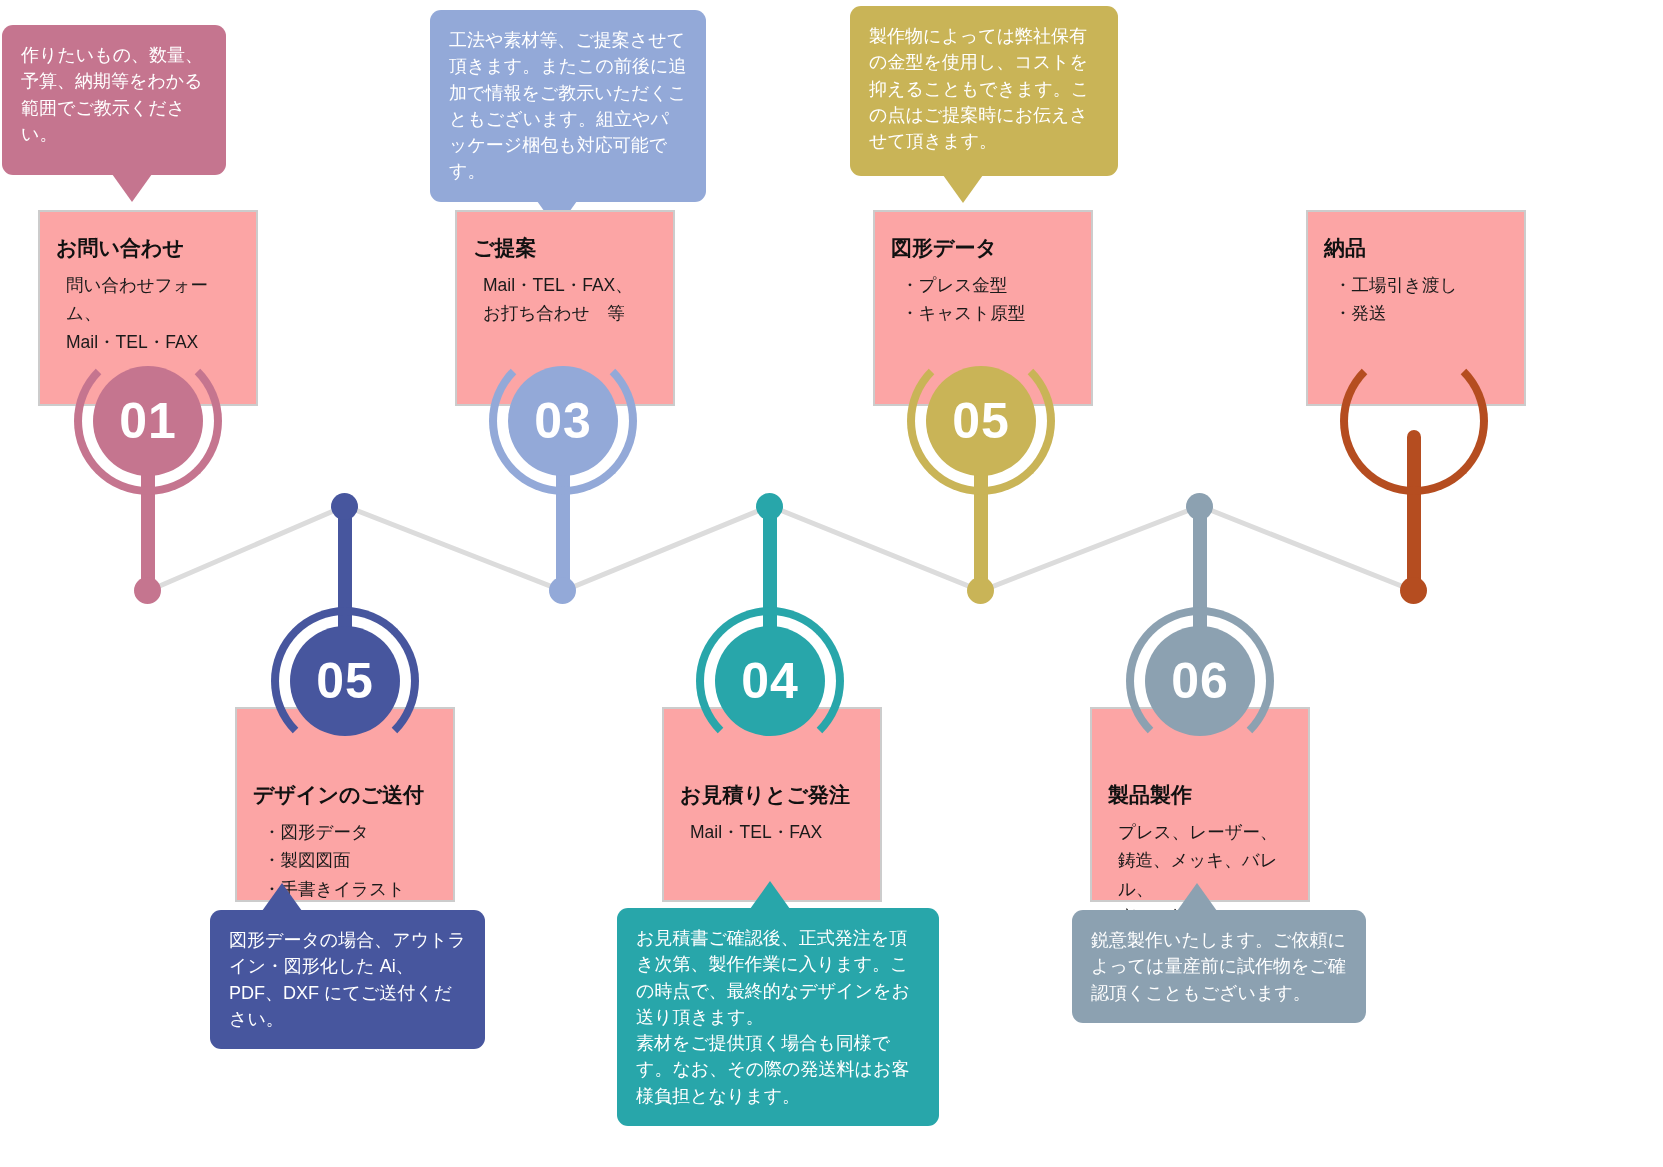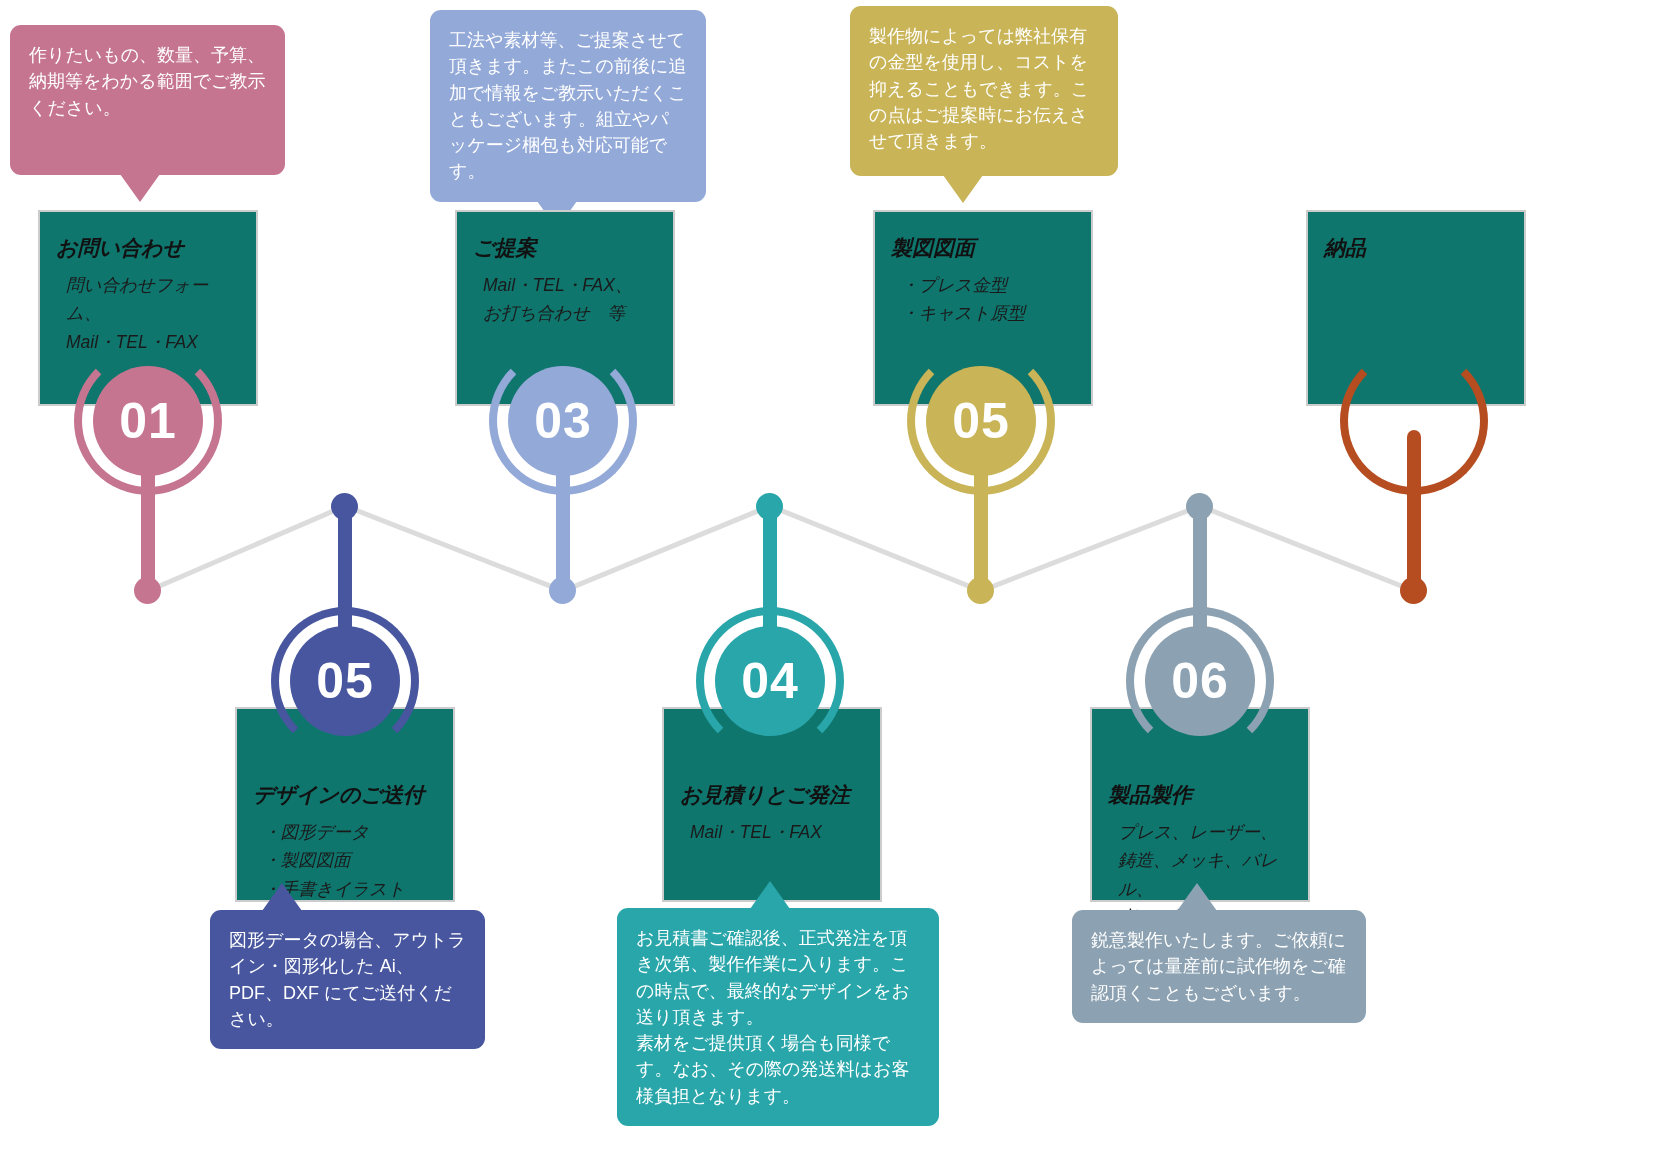--- a/index.html
+++ b/index.html
@@ -19,33 +19,33 @@
 
   
   .bubble { position:absolute; background:var(--c); color:#fff; border-radius:11px;
             padding:17px 19px; font-size:18px; line-height:1.46; }
   .bubble-text { white-space:pre-line; }
   .tail { position:absolute; width:0; height:0;
           border-left:20px solid transparent; border-right:20px solid transparent; }
   .top .tail    { bottom:-27px; border-top:28px solid var(--c); }
   .bottom .tail { top:-27px;    border-bottom:28px solid var(--c); }
 
-  .s1 .bubble{left:10px; top:25px; width:275px; min-height:150px}
+  .s1 .bubble{left:2px; top:25px; width:224px; min-height:150px}
   .s3 .bubble{left:15px; top:10px; width:276px; min-height:168px}
   .s5 .bubble{left:17px; top:6px; width:268px; min-height:170px}
   .s7 .bubble{left:14px; top:15px; width:265px; min-height:160px}
   .s2 .bubble{left:10px; top:415px; width:275px}
   .s4 .bubble{left:-8px; top:413px; width:322px}
   .s6 .bubble{left:17px; top:415px; width:294px}
 
   .s1 .tail{left:110px} .s3 .tail{left:107px} .s5 .tail{left:93px} .s7 .tail{left:106px}
   .s2 .tail{left:52px}  .s4 .tail{left:133px} .s6 .tail{left:105px}
 
   
-  .card { position:absolute; background:#0f766e; border:2px solid #cccccc;font-style:italic; }
+  .card { position:absolute; background:#fca5a5; border:2px solid #cccccc; }
   .top .card    { left:40px; top:210px; width:220px; height:196px; padding:22px 16px 0; }
   .s1 .card     { left:38px; }
   .bottom .card { left:35px; top:212px; width:220px; height:195px; padding:72px 16px 0; }
   .s4 .card     { left:37px; }
   .card-title   { font-size:21px; font-weight:700; color:#111; margin-bottom:9px; }
   .card-details { font-size:17.5px; line-height:1.62; padding-left:10px; white-space:pre-line; color:#1a1a1a; }
 
   
   .circle { position:absolute; width:110px; height:110px; border-radius:50%;
             background:var(--c); display:flex; align-items:center; justify-content:center; z-index:3; }
@@ -148,21 +148,21 @@
       <span class="tail"></span>
     </div>
   </section>
 
   <section class="step top s5" style="--c: #c9b457;">
     <div class="bubble">
       <p class="bubble-text">製作物によっては弊社保有の金型を使用し、コストを抑えることもできます。この点はご提案時にお伝えさせて頂きます。</p>
       <span class="tail"></span>
     </div>
     <div class="card">
-      <h3 class="card-title">製図図面</h3>
+      <h3 class="card-title">図形データ</h3>
       <p class="card-details">・プレス金型
 ・キャスト原型</p>
     </div>
     <span class="stem"></span>
     <span class="arc"></span>
     <div class="circle">
       <span class="num">05</span>
     </div>
     <span class="dot"></span>
   </section>
@@ -182,19 +182,21 @@
     </div>
     <div class="bubble">
       <p class="bubble-text">鋭意製作いたします。ご依頼によっては量産前に試作物をご確認頂くこともございます。</p>
       <span class="tail"></span>
     </div>
   </section>
 
   <section class="step top s7" style="--c: #b54d20;">
     <div class="card">
       <h3 class="card-title">納品</h3>
+      <p class="card-details">・工場引き渡し
+・発送</p>
     </div>
     <span class="stem"></span>
     <span class="arc"></span>
     <span class="dot"></span>
   </section>
 
 </div>
 
 </body></html>

